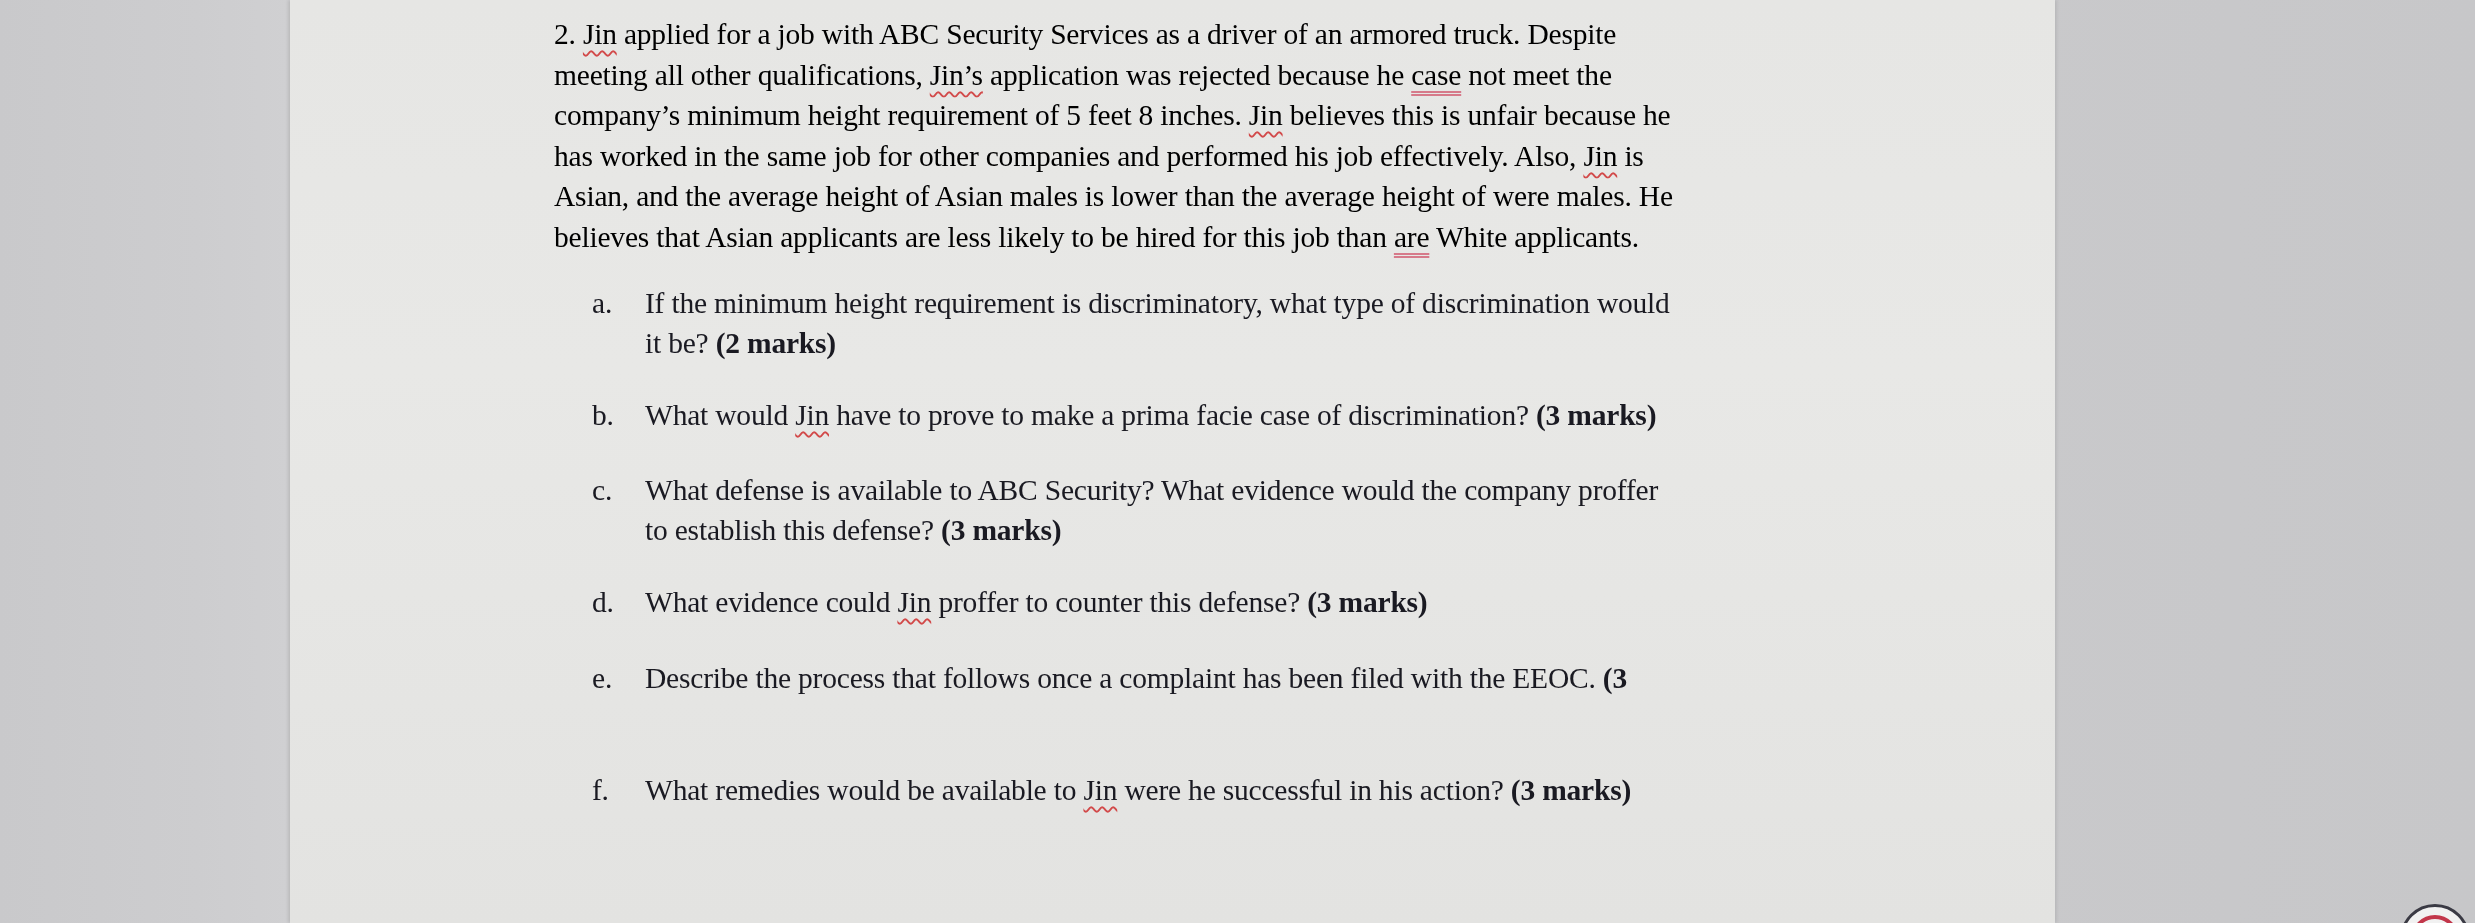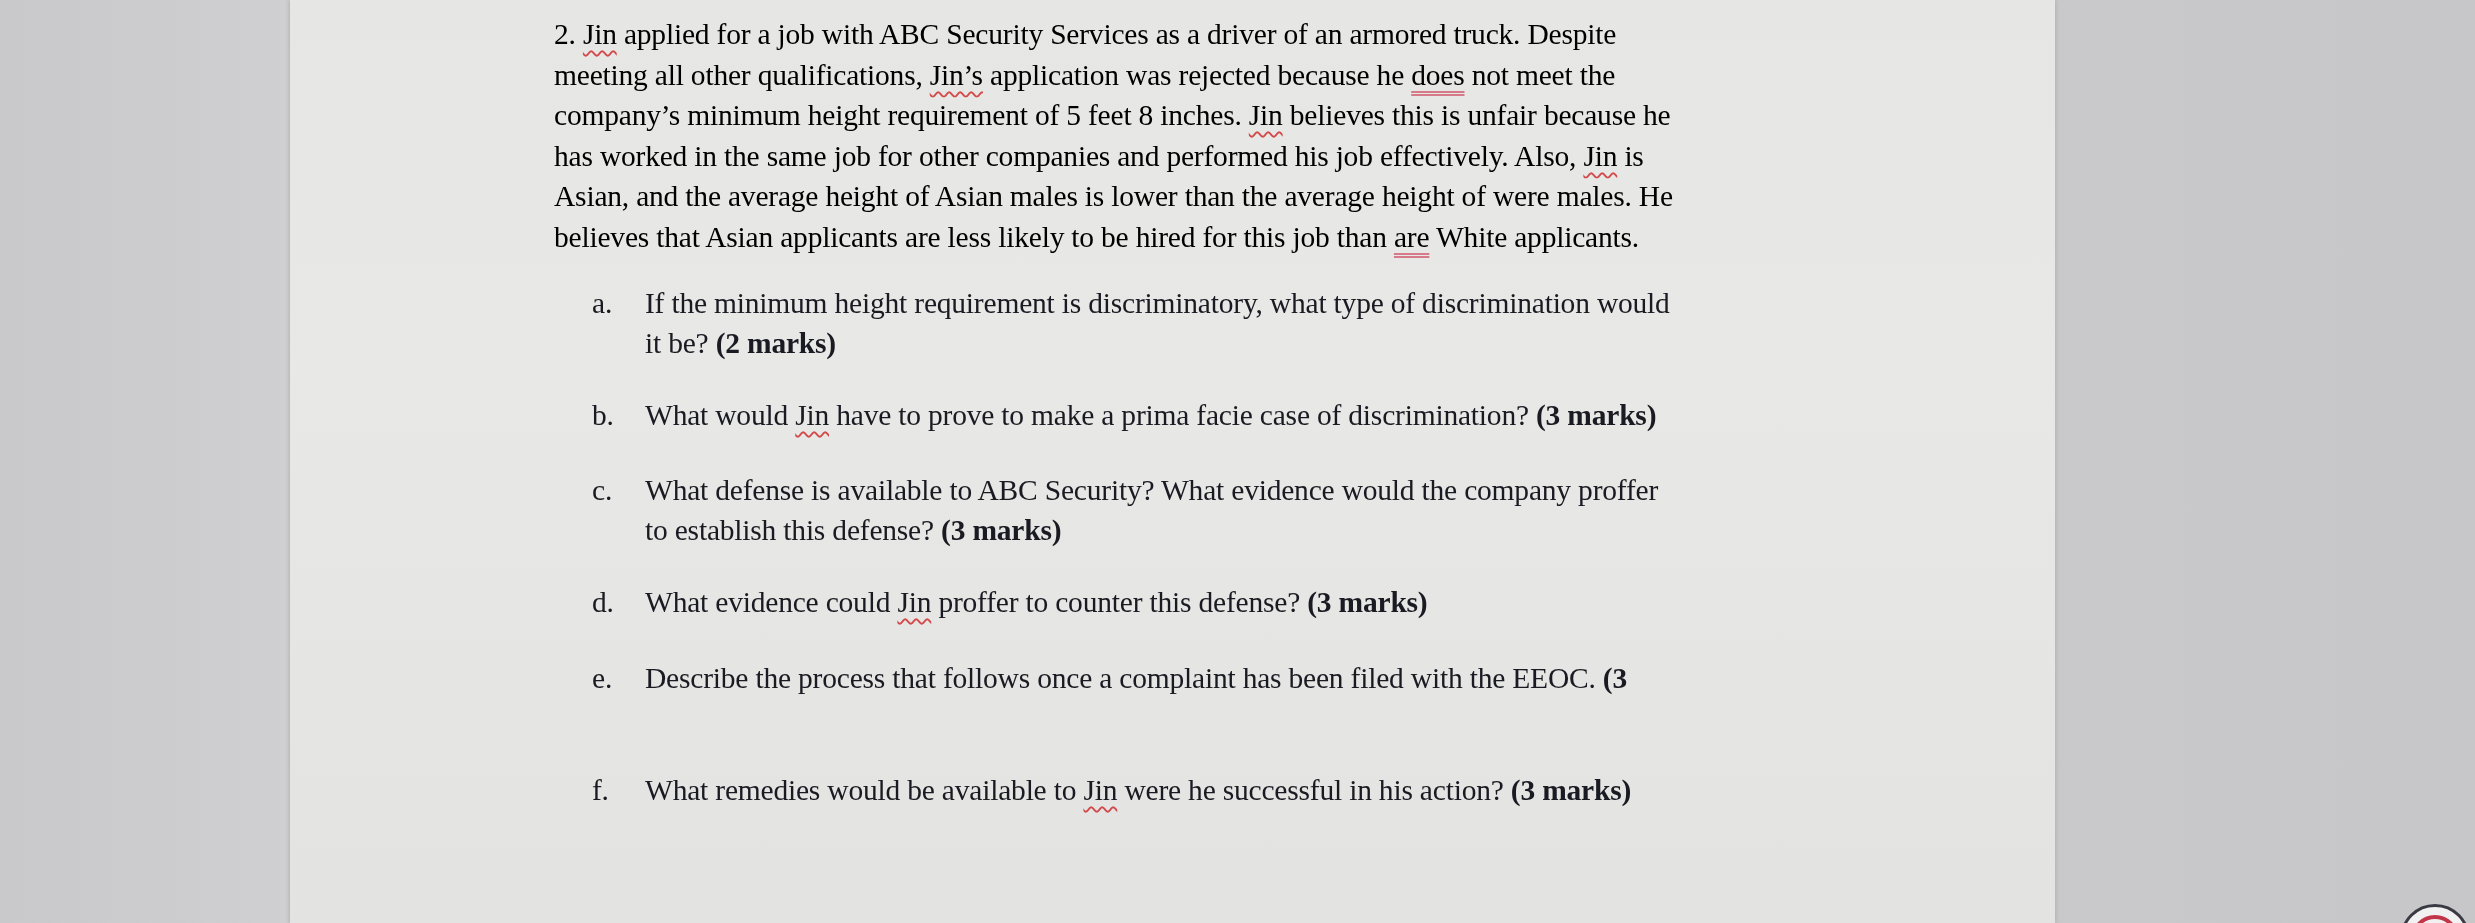--- a/index.html
+++ b/index.html
@@ -34,21 +34,21 @@
       border-radius: 50%; border: 4px solid #c2364a;
     }
   </style>
 </head>
 <body>
 
 <div class="paper"></div>
 
 <div class="intro">
     <div>2. <span class="sp-wavy">Jin</span> applied for a job with ABC Security Services as a driver of an armored truck. Despite</div>
-    <div>meeting all other qualifications, <span class="sp-wavy">Jin’s</span> application was rejected because he <span class="sp-gram">does</span> not meet the</div>
+    <div>meeting all other qualifications, <span class="sp-wavy">Jin’s</span> application was rejected because he <span class="sp-gram">case</span> not meet the</div>
     <div>company’s minimum height requirement of 5 feet 8 inches. <span class="sp-wavy">Jin</span> believes this is unfair because he</div>
     <div>has worked in the same job for other companies and performed his job effectively. Also, <span class="sp-wavy">Jin</span> is</div>
     <div>Asian, and the average height of Asian males is lower than the average height of were males. He</div>
     <div>believes that Asian applicants are less likely to be hired for this job than <span class="sp-gram">are</span> White applicants.</div>
   </div>
 
 <div class="content" style="left: 0px; top: 0px;">
     <div class="item" style="left: 592px; top: 283px;">
       <span class="letter">a.</span>
       <div class="body" style="left: 53px; width: 1200px;">

